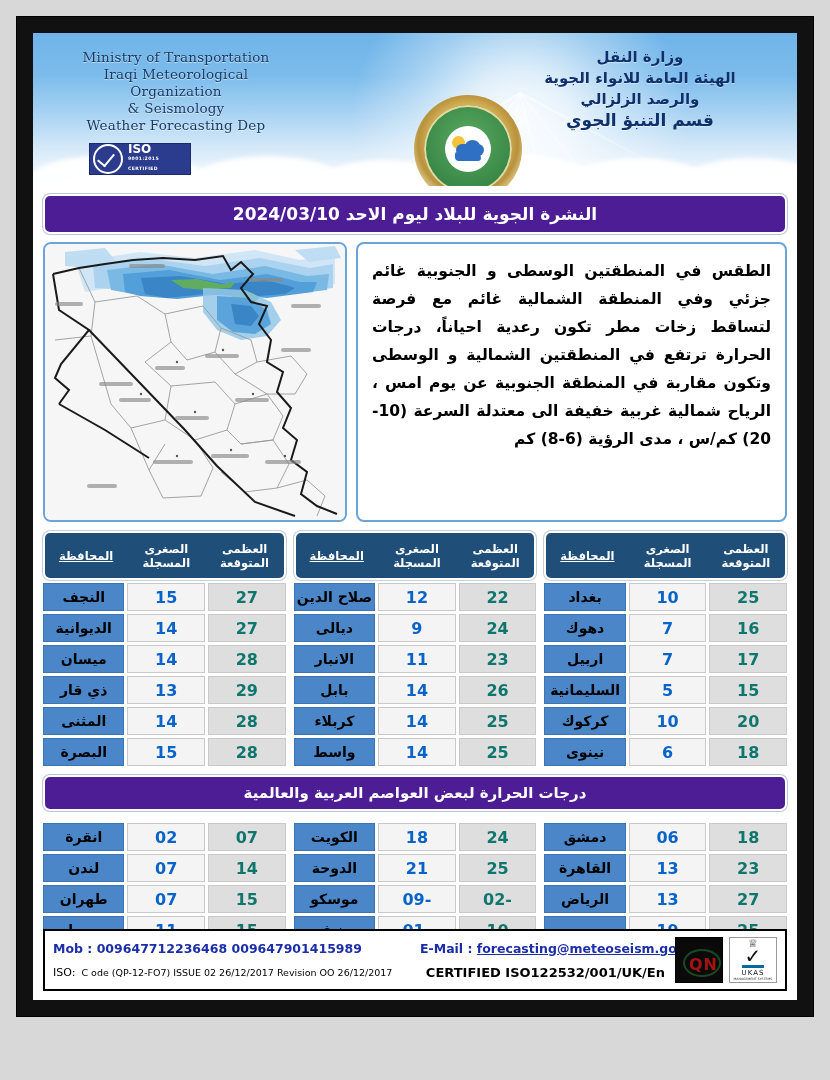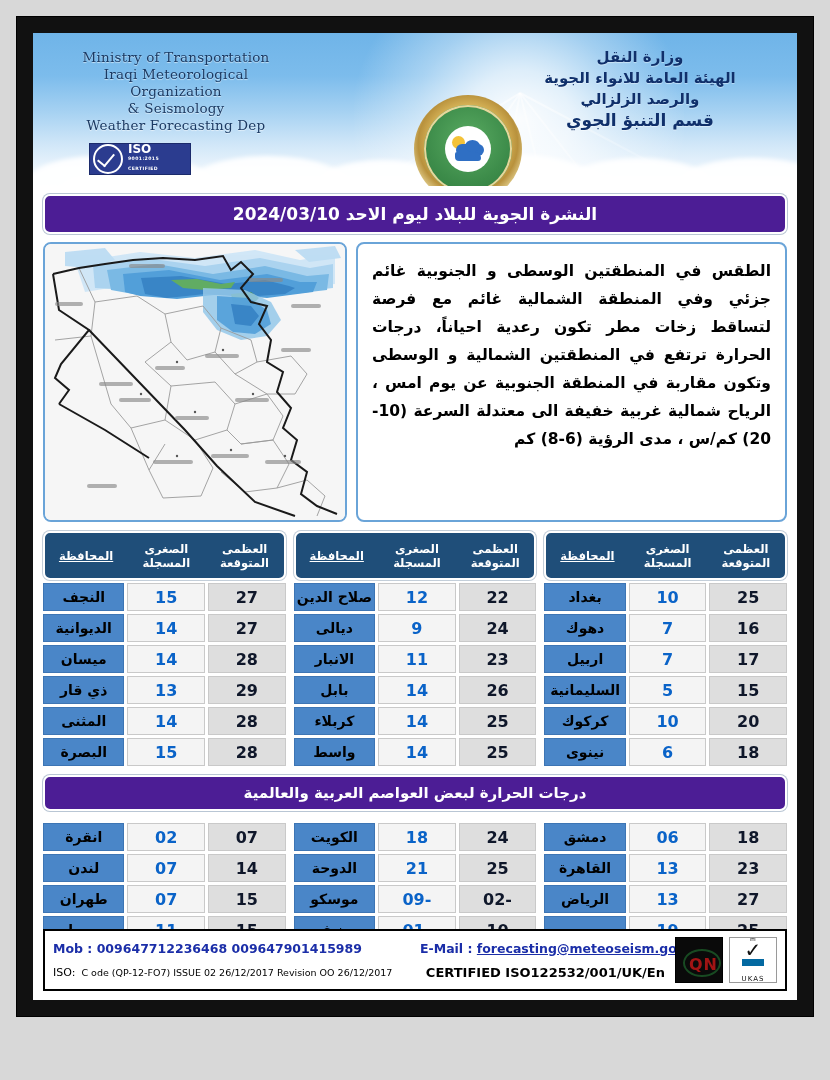--- a/index.html
+++ b/index.html
@@ -127,21 +127,21 @@
   }
   .thead div{flex:1;line-height:14px;}
   .thead div.nm{flex:1.05;text-decoration:underline;}
   .trow{display:flex;gap:3px;margin-top:3px;height:28px;}
   .cell{
     flex:1;display:flex;align-items:center;justify-content:center;
     font-weight:bold;font-size:16px;border:1px solid #c9c9c9;box-sizing:border-box;
   }
   .cell.nm{flex:1.05;background:#4a86c8;color:#000000;font-size:14px;border-color:#3d75b4;}
   .cell.mn{background:#f4f4f4;color:#0a63c8;}
-  .cell.mx{background:#dedede;color:#0f172a;}
+  .cell.mx{background:#dedede;color:#0f766e;}
 
   
   .footer{
     position:absolute;left:10px;right:10px;bottom:9px;
     border:2px solid #000;background:#fff;
     height:62px;box-sizing:border-box;padding:5px 8px;
   }
   .frow{display:flex;align-items:center;height:24px;}
   .mob{color:#1b2ea8;font-weight:bold;font-size:12.5px;white-space:nowrap;}
   .email{color:#1b2ea8;font-weight:bold;font-size:12.5px;margin-right:auto;margin-left:58px;white-space:nowrap;}
@@ -150,21 +150,21 @@
   .iso-line .lbl{font-size:11px;}
   .cert{font-size:13px;color:#000;font-weight:bold;margin-left:auto;margin-right:112px;white-space:nowrap;}
   .flogos{position:absolute;right:8px;top:6px;display:flex;gap:6px;}
   .flogo{width:48px;height:46px;border:1px solid #9a9a9a;box-sizing:border-box;position:relative;overflow:hidden;}
   .flogo.dark{background:#0a0a0a;border-color:#000;}
   .flogo.dark .oval{position:absolute;left:7px;top:11px;width:34px;height:24px;border-radius:50%;border:2px solid #184a22;}
   .flogo.dark .q{position:absolute;left:13px;top:17px;color:#a21414;font-size:16px;font-weight:bold;letter-spacing:1px;}
   .flogo.ukas{background:#fff;display:flex;flex-direction:column;align-items:center;justify-content:center;}
   .flogo.ukas .crown{font-size:11px;line-height:9px;color:#111;}
   .flogo.ukas .chk{font-size:20px;line-height:17px;color:#111;font-weight:bold;}
-  .flogo.ukas .nm{font-size:7px;letter-spacing:1px;color:#111;border-top:7px solid #0369a1;padding-top:9px;}
+  .flogo.ukas .nm{font-size:7px;letter-spacing:1px;color:#111;border-top:3px solid #0369a1;padding-top:1px;}
   .flogo.ukas .sub{font-size:3.2px;color:#333;}
 </style>
 </head>
 <body>
 
 <div class="frame">
 <div class="page">
 
   <div class="banner">
     <div class="sunburst">

